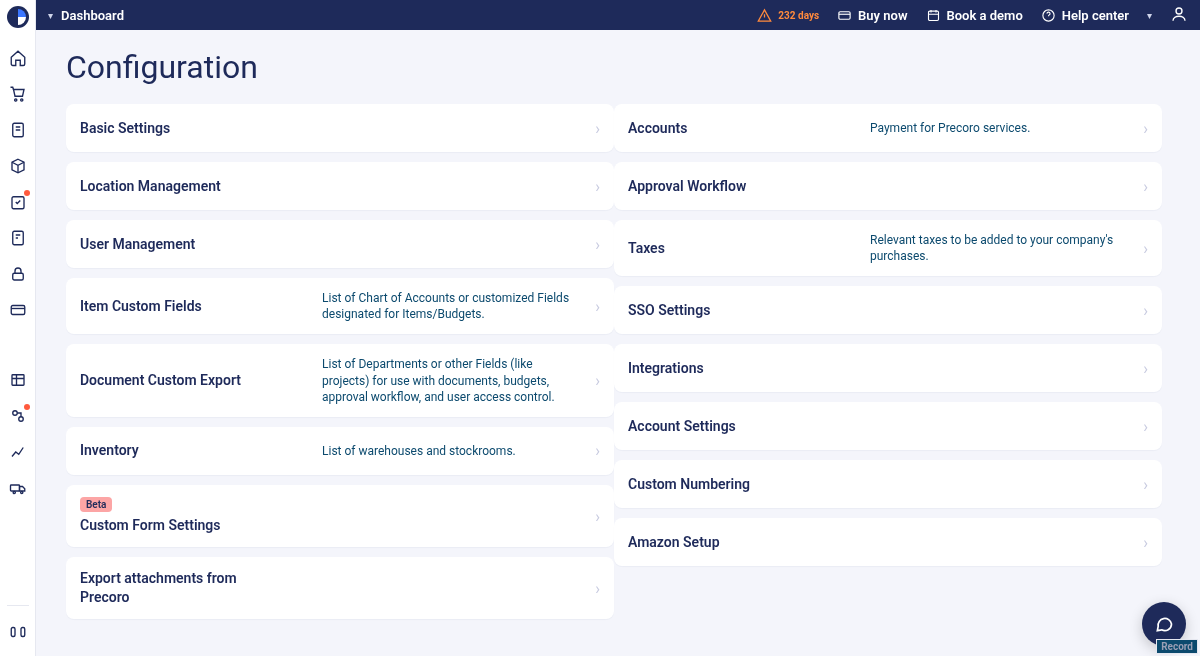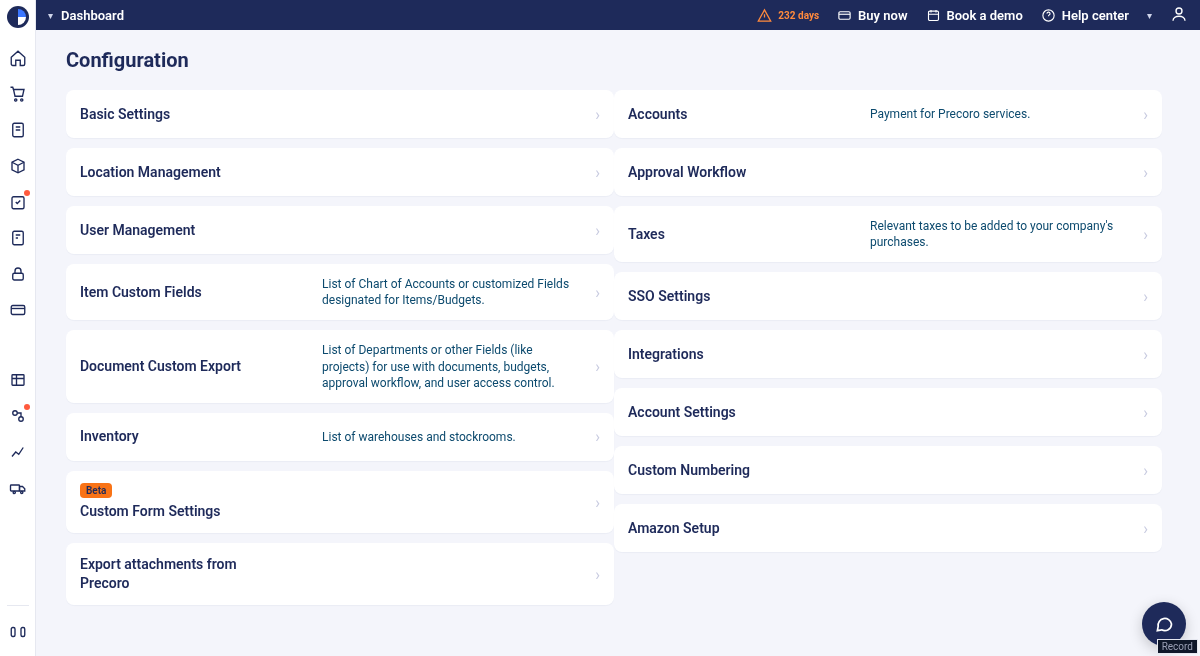--- a/index.html
+++ b/index.html
@@ -103,22 +103,22 @@
   }
 
   
   .main {
     position: absolute;
     top: 30px; left: 36px; right: 0; bottom: 0;
     padding: 18px 30px;
     overflow: auto;
   }
   .page-title {
-    font-size: 20px;
-    font-weight: 700;
+    font-size: 32px;
+    font-weight: 400;
     color: #1e2a5a;
     margin-bottom: 18px;
   }
   .columns {
     display: flex;
   }
   .col {
     width: 548px;
     display: flex;
     flex-direction: column;
@@ -154,21 +154,21 @@
     line-height: 1.35;
     flex: 1;
   }
   .card .chevron {
     color: #c8cbe0;
     font-size: 16px;
     flex-shrink: 0;
   }
   .badge {
     display: inline-block;
-    background: #f97316;
+    background: #fca5a5;
     color: #1e2a5a;
     font-size: 10px;
     border-radius: 4px;
     padding: 1px 6px;
     margin-bottom: 4px;
     text-align: center;
   }
   .name-stack {
     display: flex;
     flex-direction: column;
@@ -189,23 +189,24 @@
     justify-content: center;
     color: #fff;
     box-shadow: 0 4px 14px rgba(0,0,0,0.2);
   }
   .record-tag {
     position: absolute;
     bottom: 2px;
     right: 2px;
     font-size: 10px;
     color: #9a9fb5;
-    background: #0f172a;
+    background: #0c4a6e;
     border: 1px solid #e6e8f0;
     padding: 1px 4px;
+    font-weight: bold;
   }
 </style>
 </head>
 <body>
 
 <div class="sidebar">
   <div class="logo">
     <svg width="22" height="22" viewBox="0 0 22 22">
         <circle cx="11" cy="11" r="11" fill="#1e2a5a"></circle>
         <path d="M11 3 A8 8 0 0 1 19 11 L11 11 Z" fill="#3b76ff"></path>

